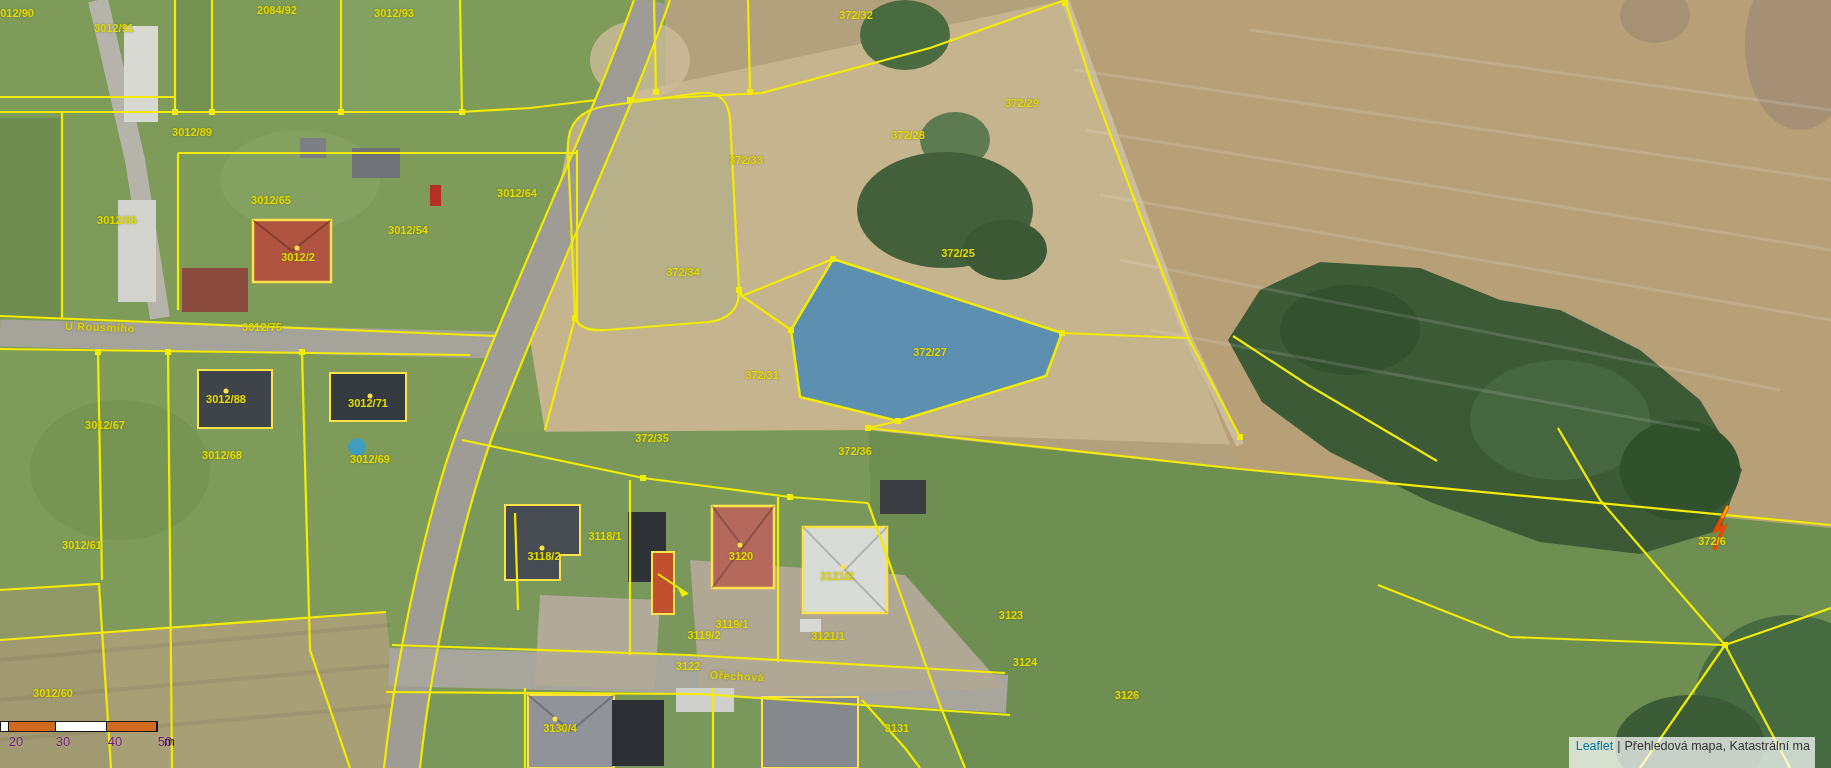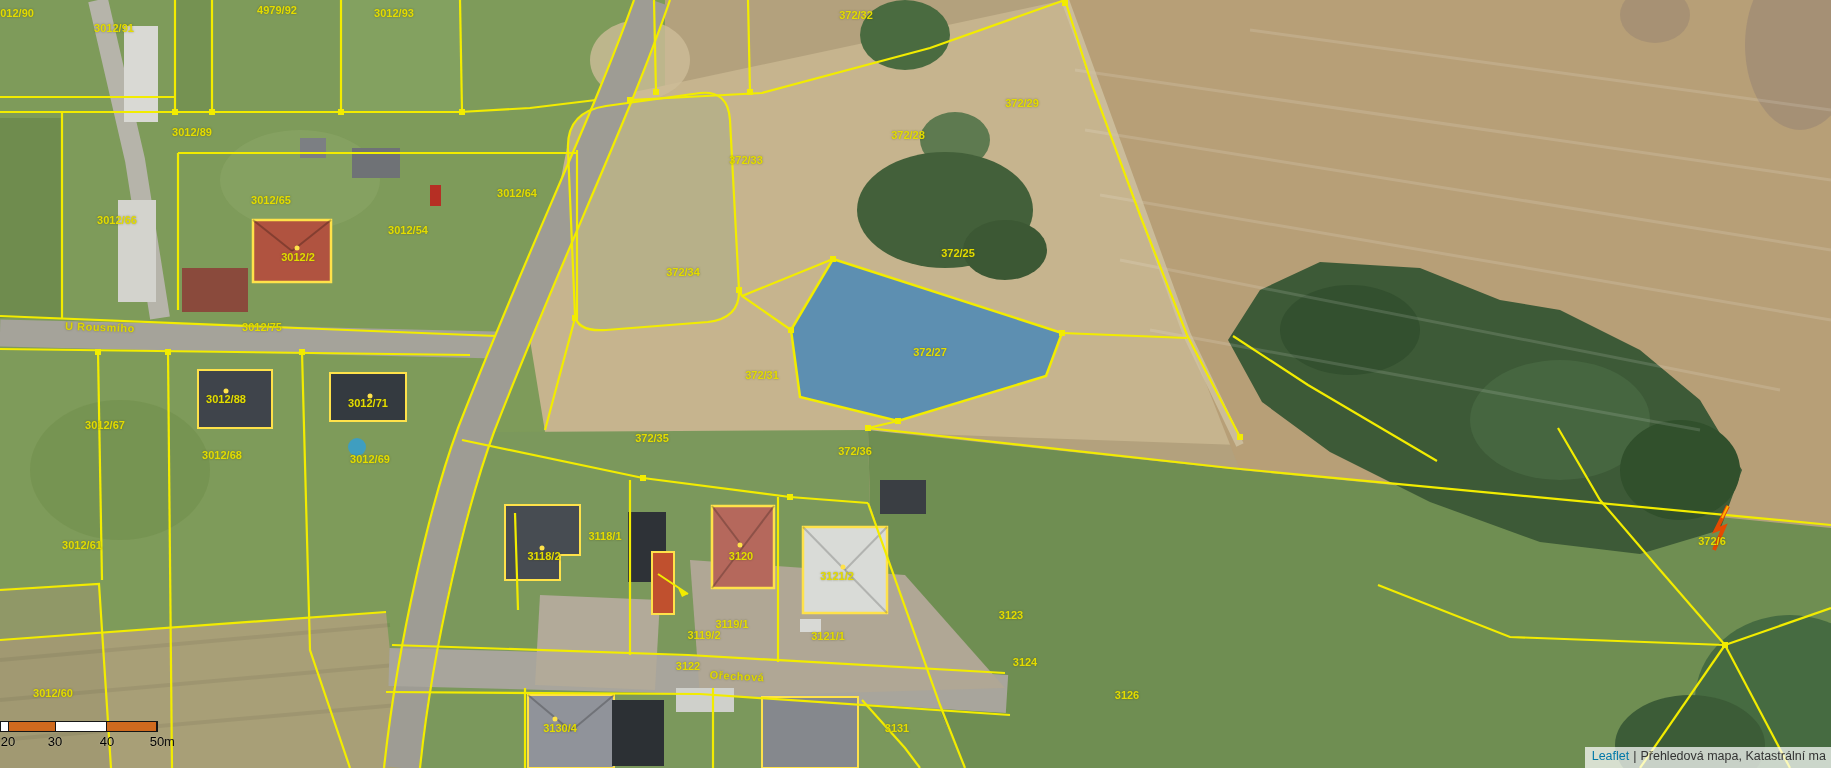--- a/index.html
+++ b/index.html
@@ -22,28 +22,29 @@
     color:#ddd600;white-space:nowrap;pointer-events:none;
     text-shadow:0 0 2px rgba(70,70,0,.5);letter-spacing:.5px;
   }
   
   .scalebar{position:absolute;left:0;top:721px;}
   .scalebar .bar{display:flex;border:1px solid #151515;height:11px;width:158px;box-sizing:border-box;}
   .scalebar .seg{height:100%;border-right:1px solid #151515;box-sizing:border-box;}
   .scalebar .labels{position:relative;height:16px;margin-top:2px;}
   .scalebar .tick{
     position:absolute;transform:translateX(-50%);
-    font:13px "Liberation Sans",sans-serif;color:#000000;
+    font:13px "Liberation Sans",sans-serif;color:#701a75;
     text-shadow:0 0 2px rgba(255,255,255,.35);
+    margin-left:8px;
   }
   .scalebar .unit{position:absolute;left:164px;font:13px "Liberation Sans",sans-serif;color:#111;}
   
   .attribution{
-    position:absolute;right:0;bottom:0;height:17px;
-    background:rgba(255,255,255,.72);padding:2px 5px 2px 7px;
+    position:absolute;right:16px;bottom:0;height:17px;
+    background:rgba(255,255,255,.72);padding:2px 5px 12px 7px;
     font:12.5px "Liberation Sans",sans-serif;color:#333;white-space:nowrap;text-align:center;
   }
   .attribution a{color:#0078A8;text-decoration:none;cursor:pointer;}
   .attribution .sep{margin:0 4px;color:#333;}
   
   .watermark{position:absolute;left:1422px;top:498px;width:384px;height:266px;pointer-events:none;}
   .watermark .ring{position:absolute;inset:0;border:17px solid rgba(185,14,10,.52);border-radius:50%;}
   .watermark .txt{
     position:absolute;left:50%;top:47%;
     transform:translate(-50%,-50%) scaleX(.85);
@@ -257,21 +258,21 @@
 
     <g>
       <path d="M1728,506 L1716,530 L1724,527 L1714,550" stroke="#e54a00" stroke-width="4" fill="none"></path>
       <path d="M1728,506 L1722,518" stroke="#ffb400" stroke-width="2" fill="none"></path>
     </g>
   </svg>
 
   <div id="labels-layer">
       <span class="plabel" style="left: 14px; top: 13px;">3012/90</span>
       <span class="plabel" style="left: 114px; top: 28px;">3012/91</span>
-      <span class="plabel" style="left: 277px; top: 10px;">4979/92</span>
+      <span class="plabel" style="left: 277px; top: 10px;">2084/92</span>
       <span class="plabel" style="left: 394px; top: 13px;">3012/93</span>
       <span class="plabel" style="left: 192px; top: 132px;">3012/89</span>
       <span class="plabel" style="left: 271px; top: 200px;">3012/65</span>
       <span class="plabel" style="left: 408px; top: 230px;">3012/54</span>
       <span class="plabel" style="left: 517px; top: 193px;">3012/64</span>
       <span class="plabel" style="left: 298px; top: 257px;">3012/2</span>
       <span class="plabel" style="left: 117px; top: 220px;">3012/66</span>
       <span class="plabel" style="left: 262px; top: 327px;">3012/75</span>
       <span class="plabel" style="left: 105px; top: 425px;">3012/67</span>
       <span class="plabel" style="left: 226px; top: 399px;">3012/88</span>

